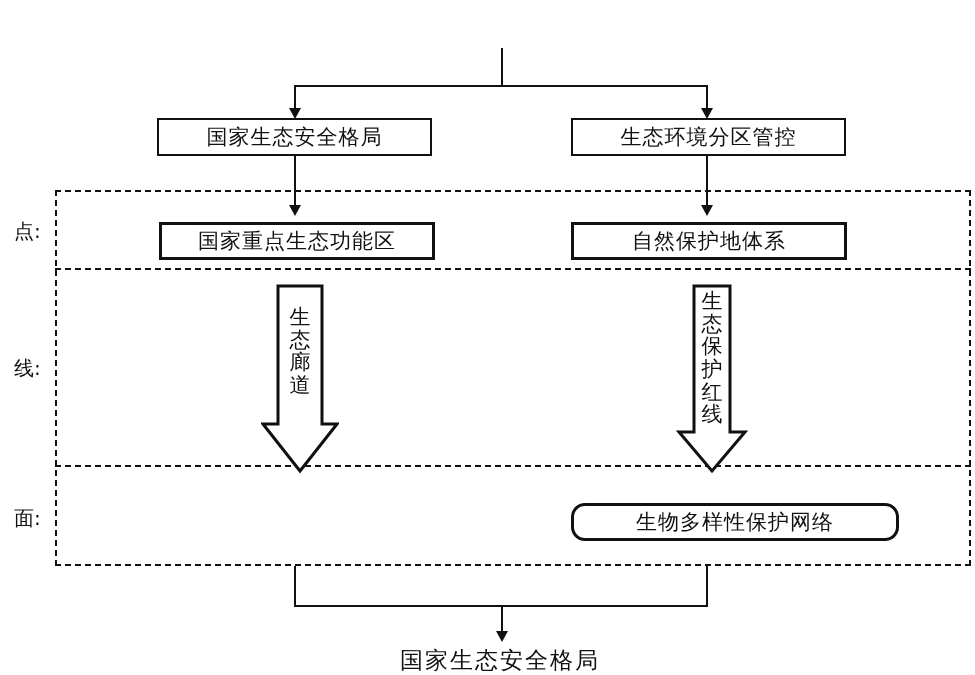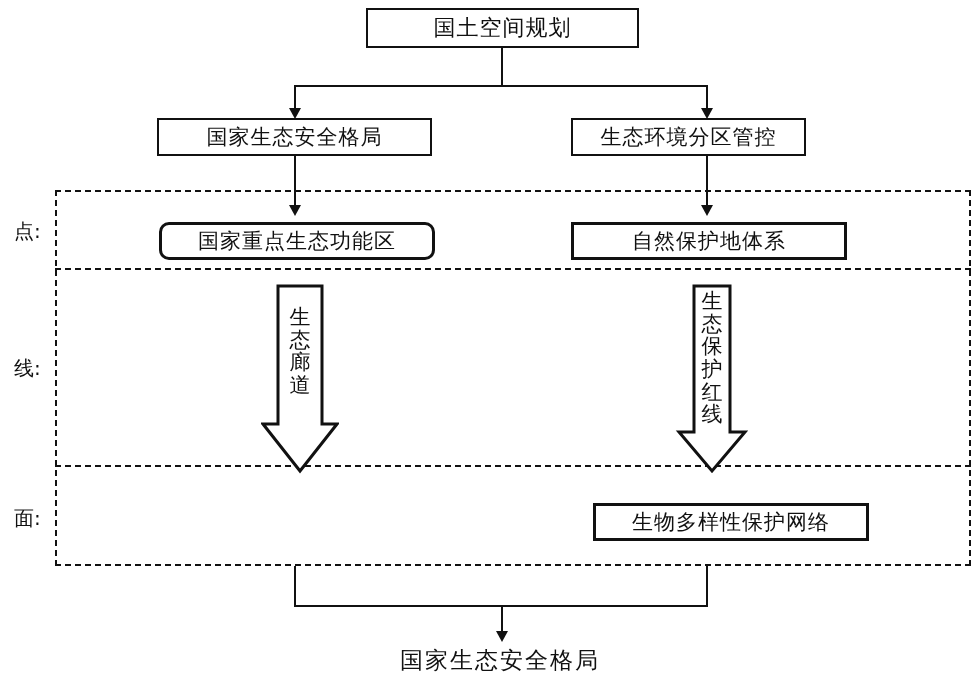--- a/index.html
+++ b/index.html
@@ -101,46 +101,45 @@
     line-height: 1.08;
     letter-spacing: 0px;
   }
   .atext span { display: block; }
 </style>
 </head>
 <body>
 
 <div id="canvas">
 
-  <div class="box thin box-l1" style="left:366px; top:8px; width:273px; height:40px;">国土空间规划</div>
 
   <div class="vline" style="left:501px; top:48px; height:38px;"></div>
   <div class="hline" style="left:294px; top:85px; width:414px;"></div>
   <div class="vline" style="left:294px; top:85px; height:25px;"></div>
   <div class="arrowhead-down" style="left:289px; top:108px;"></div>
   <div class="vline" style="left:706px; top:85px; height:25px;"></div>
   <div class="arrowhead-down" style="left:701px; top:108px;"></div>
 
   <div class="box thin box-l2" style="left:157px; top:118px; width:275px; height:38px;">国家生态安全格局</div>
-  <div class="box thin box-l2" style="left:571px; top:118px; width:235px; height:38px;">生态环境分区管控</div>
+  <div class="box thin box-l2" style="left:571px; top:118px; width:275px; height:38px;">生态环境分区管控</div>
 
   <div class="vline" style="left:294px; top:156px; height:52px;"></div>
   <div class="arrowhead-down" style="left:289px; top:205px;"></div>
   <div class="vline" style="left:706px; top:156px; height:52px;"></div>
   <div class="arrowhead-down" style="left:701px; top:205px;"></div>
 
   <div class="dashbox" style="left:55px; top:190px; width:916px; height:376px;"></div>
   <div class="dashdiv" style="left:55px; top:268px; width:916px;"></div>
   <div class="dashdiv" style="left:55px; top:465px; width:916px;"></div>
 
   <div class="rowlabel" style="left:14px; top:218px;">点:</div>
   <div class="rowlabel" style="left:14px; top:355px;">线:</div>
   <div class="rowlabel" style="left:14px; top:505px;">面:</div>
 
-  <div class="box thick box-l3" style="left:159px; top:222px; width:276px; height:38px;border-radius:10px;">国家重点生态功能区</div>
+  <div class="box thick box-l3" style="left:159px; top:222px; width:276px; height:38px;">国家重点生态功能区</div>
   <div class="box thick box-l3" style="left:571px; top:222px; width:276px; height:38px;">自然保护地体系</div>
 
   <div class="blockarrow" style="left:261px; top:284px; width:78px; height:190px;">
     <svg width="78" height="190" viewBox="0 0 78 190">
       <polygon points="17,2 61,2 61,140 76,140 39,187 2,140 17,140" fill="#ffffff" stroke="#111111" stroke-width="3" stroke-linejoin="miter"></polygon>
     </svg>
     <div class="atext" style="top:22px;">
       <span>生</span>
       <span>态</span>
       <span>廊</span>
@@ -155,21 +154,21 @@
     <div class="atext" style="top:6px;">
       <span>生</span>
       <span>态</span>
       <span>保</span>
       <span>护</span>
       <span>红</span>
       <span>线</span>
     </div>
   </div>
 
-  <div class="box thick box-l4" style="left:593px; top:503px; width:276px; height:38px;">生物多样性保护网络</div>
+  <div class="box thick box-l4" style="left:571px; top:503px; width:328px; height:38px;border-radius:14px;">生物多样性保护网络</div>
 
   <div class="vline" style="left:294px; top:566px; height:41px;"></div>
   <div class="vline" style="left:706px; top:566px; height:41px;"></div>
   <div class="hline" style="left:294px; top:605px; width:414px;"></div>
   <div class="vline" style="left:501px; top:605px; height:29px;"></div>
   <div class="arrowhead-down" style="left:496px; top:631px;"></div>
 
   <div class="caption" style="left:0px; top:645px; width:1000px;">国家生态安全格局</div>
 
 </div>

